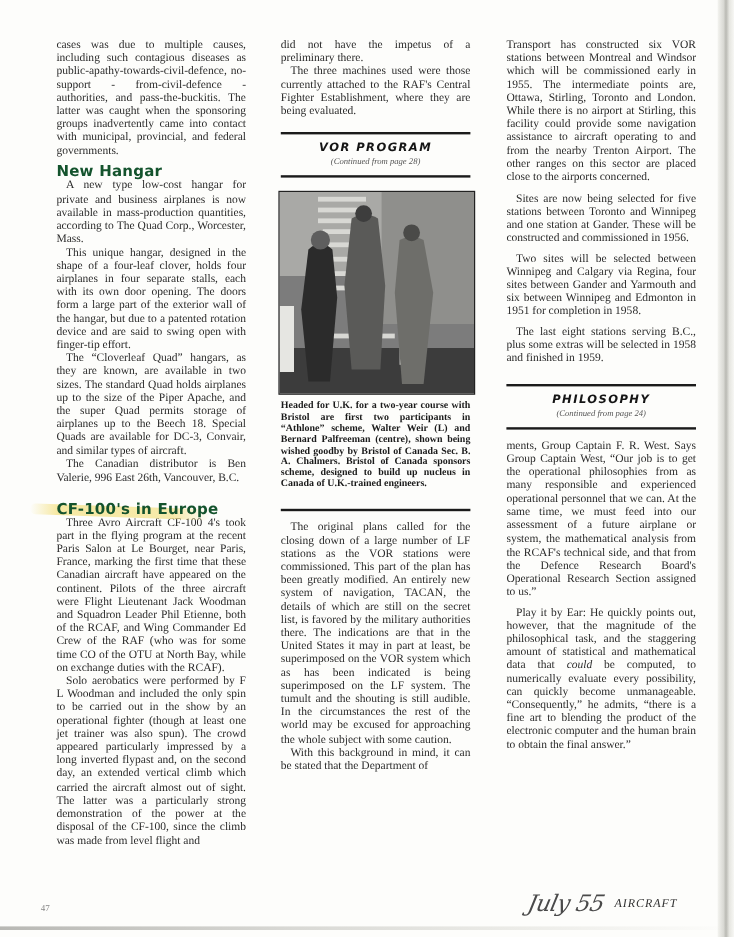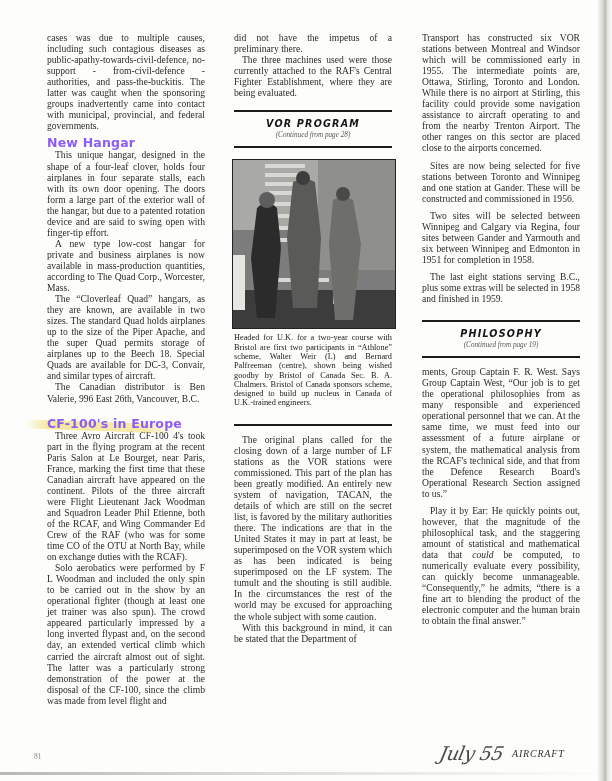--- a/index.html
+++ b/index.html
@@ -26,21 +26,21 @@
   }
   .col1 { left: 34px; width: 158px; margin-left: 13px; }
   .col2 { left: 234px; width: 158px; }
   .col3 { left: 422px; width: 158px; }
   .col p { margin: 0; }
   .col p.ind { text-indent: 8px; }
   .col p.gap { margin-top: 6px; }
   h2.sec {
     font-family: "DejaVu Sans", "Liberation Sans", sans-serif;
     font-weight: bold; font-size: 12.5px; letter-spacing: .2px;
-    margin: 6px 0 1px 0; color: #8b5cf6;
+    margin: 6px 0 1px 0; color: #14532d;
     position: relative;
   }
   .highlight {
     position: absolute; left: -22px; top: 4px; width: 150px; height: 9px;
     background: linear-gradient(to right, rgba(240,215,90,0) 0%, rgba(240,215,90,.55) 15%, rgba(240,215,90,.5) 80%, rgba(240,215,90,0) 100%);
     transform: rotate(2deg); border-radius: 6px; z-index: 0;
   }
   h2.sec span { position: relative; z-index: 1; }
   .box-head {
     border-top: 2.5px solid #1b1b1b; border-bottom: 2.5px solid #1b1b1b;
@@ -51,21 +51,21 @@
     font-weight: bold; font-style: italic; font-size: 9.6px; letter-spacing: 1.2px;
     color: #151515; display: block;
   }
   .box-head .s { font-style: italic; font-size: 7.2px; color: #555; display: block; margin-top: 1px; }
   .photo {
     width: 162px; height: 168px; margin: 11px 0 4px -2px;
     border: 1px solid #222; position: relative; overflow: hidden;
     background: linear-gradient(180deg, #6e6e6e 0%, #8c8c8c 30%, #7a7a7a 60%, #4e4e4e 100%);
   }
   .caption {
-    font-weight: normal; font-size: 8.3px; line-height: 9.3px; text-align: justify;
+    font-weight: bold; font-size: 8.3px; line-height: 9.3px; text-align: justify;
     color: #1a1a1a; margin-bottom: 16px;
   }
   .rule { border-top: 2.5px solid #1b1b1b; margin: 4px 0 8px 0; }
   .pagenum { position: absolute; left: 34px; top: 752px; font-size: 7.5px; color: #888; }
   .sig {
     position: absolute; left: 440px; top: 742px;
     font-family: "DejaVu Serif", serif; font-style: italic; font-size: 19px; color: #4a4a4a;
     transform: skewX(-12deg); letter-spacing: -0.5px;
   }
   .mag {
@@ -77,22 +77,22 @@
 </style>
 </head>
 <body>
 
 <div class="page-edge"></div>
 <div class="bottom-edge"></div>
 
 <div class="col col1">
   <p>cases was due to multiple causes, including such contagious diseases as public-apathy-towards-civil-defence, no-support - from-civil-defence - authorities, and pass-the-buckitis. The latter was caught when the sponsoring groups inadvertently came into contact with municipal, provincial, and federal governments.</p>
   <h2 class="sec"><span>New Hangar</span></h2>
+  <p class="ind">A new type low-cost hangar for private and business airplanes is now available in mass-production quantities, according to The Quad Corp., Worcester, Mass.</p>
   <p class="ind">This unique hangar, designed in the shape of a four-leaf clover, holds four airplanes in four separate stalls, each with its own door opening. The doors form a large part of the exterior wall of the hangar, but due to a patented rotation device and are said to swing open with finger-tip effort.</p>
-  <p class="ind">A new type low-cost hangar for private and business airplanes is now available in mass-production quantities, according to The Quad Corp., Worcester, Mass.</p>
   <p class="ind">The “Cloverleaf Quad” hangars, as they are known, are available in two sizes. The standard Quad holds airplanes up to the size of the Piper Apache, and the super Quad permits storage of airplanes up to the Beech 18. Special Quads are available for DC-3, Convair, and similar types of aircraft.</p>
   <p class="ind">The Canadian distributor is Ben Valerie, 996 East 26th, Vancouver, B.C.</p>
   <h2 class="sec" style="margin-top:14px">
     <div class="highlight"></div>
     <span>CF-100's in Europe</span>
   </h2>
   <p class="ind">Three Avro Aircraft CF-100 4's took part in the flying program at the recent Paris Salon at Le Bourget, near Paris, France, marking the first time that these Canadian aircraft have appeared on the continent. Pilots of the three aircraft were Flight Lieutenant Jack Woodman and Squadron Leader Phil Etienne, both of the RCAF, and Wing Commander Ed Crew of the RAF (who was for some time CO of the OTU at North Bay, while on exchange duties with the RCAF).</p>
   <p class="ind">Solo aerobatics were performed by F L Woodman and included the only spin to be carried out in the show by an operational fighter (though at least one jet trainer was also spun). The crowd appeared particularly impressed by a long inverted flypast and, on the second day, an extended vertical climb which carried the aircraft almost out of sight. The latter was a particularly strong demonstration of the power at the disposal of the CF-100, since the climb was made from level flight and</p>
 </div>
 
@@ -137,21 +137,21 @@
   <p class="ind">With this background in mind, it can be stated that the Department of</p>
 </div>
 
 <div class="col col3">
   <p>Transport has constructed six VOR stations between Montreal and Windsor which will be commissioned early in 1955. The intermediate points are, Ottawa, Stirling, Toronto and London. While there is no airport at Stirling, this facility could provide some navigation assistance to aircraft operating to and from the nearby Trenton Airport. The other ranges on this sector are placed close to the airports concerned.</p>
   <p class="ind gap">Sites are now being selected for five stations between Toronto and Winnipeg and one station at Gander. These will be constructed and commissioned in 1956.</p>
   <p class="ind gap">Two sites will be selected between Winnipeg and Calgary via Regina, four sites between Gander and Yarmouth and six between Winnipeg and Edmonton in 1951 for completion in 1958.</p>
   <p class="ind gap">The last eight stations serving B.C., plus some extras will be selected in 1958 and finished in 1959.</p>
   <div class="box-head" style="margin-top:16px">
     <span class="t">PHILOSOPHY</span>
-    <span class="s">(Continued from page 19)</span>
+    <span class="s">(Continued from page 24)</span>
   </div>
   <p>ments, Group Captain F. R. West. Says Group Captain West, “Our job is to get the operational philosophies from as many responsible and experienced operational personnel that we can. At the same time, we must feed into our assessment of a future airplane or system, the mathematical analysis from the RCAF's technical side, and that from the Defence Research Board's Operational Research Section assigned to us.”</p>
   <p class="ind gap"><b>Play it by Ear:</b><span> He quickly points out, however, that the magnitude of the philosophical task, and the staggering amount of statistical and mathematical data that </span><i>could</i><span> be computed, to numerically evaluate every possibility, can quickly become unmanageable. “Consequently,” he admits, “there is a fine art to blending the product of the electronic computer and the human brain to obtain the final answer.”</span></p>
 </div>
 
-<div class="pagenum">81</div>
+<div class="pagenum">47</div>
 <div class="sig">July 55</div>
 <div class="mag">AIRCRAFT</div>
 
 </body></html>

